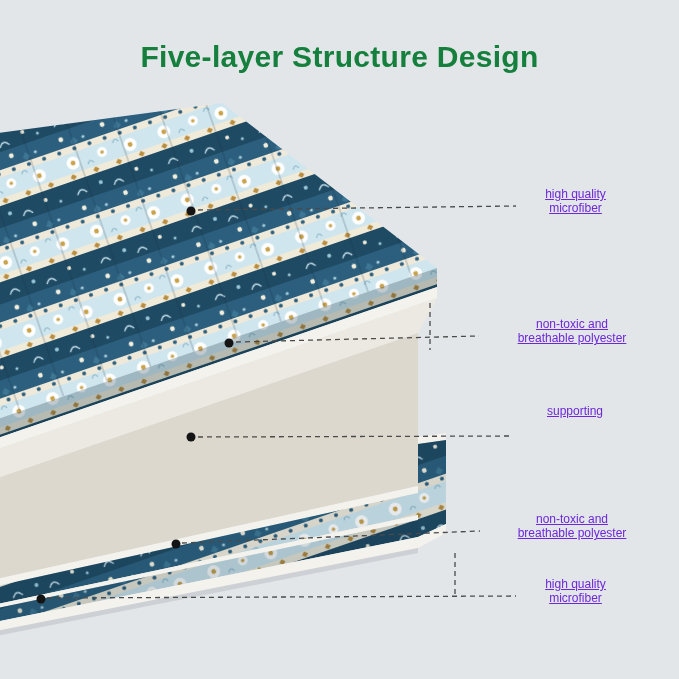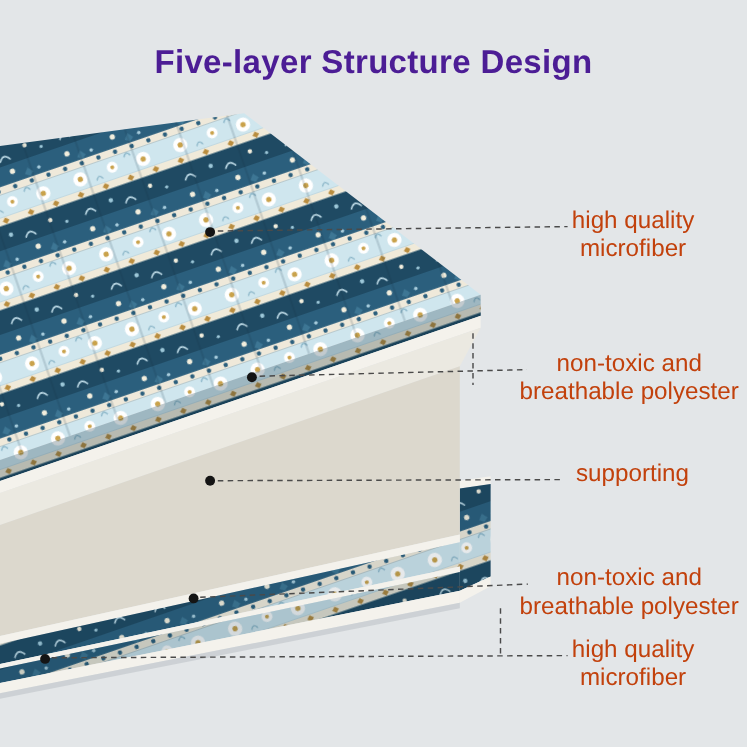--- a/index.html
+++ b/index.html
@@ -5,26 +5,26 @@
   html,body{margin:0;padding:0;}
   body{
     width:679px;height:679px;
     background:#e3e6e8;
     font-family:"Liberation Sans",sans-serif;
   }
   .stage{position:relative;width:679px;height:679px;overflow:hidden;background:#e3e6e8;}
   .title{
     position:absolute;top:40px;left:0;width:100%;margin:0;
     text-align:center;font-size:30px;font-weight:700;
-    color:#4c1d95;letter-spacing:.3px;
+    color:#15803d;letter-spacing:.3px;
   }
   svg.illus{position:absolute;top:0;left:0;width:679px;height:679px;}
   .callout{
     position:absolute;text-align:center;
-    font-size:22px;line-height:1.2;color:#c2410c;
+    font-size:12px;line-height:1.2;color:#6d28d9;text-decoration:underline;
   }
 </style>
 </head>
 <body>
 
 <div class="stage">
 
   <h1 class="title">Five-layer Structure Design</h1>
 
   <svg class="illus" viewBox="0 0 679 679">
@@ -120,21 +120,21 @@
   <div class="callout" style="left:473px;top:187px;width:205px;">
     <span>high quality</span><br>
     <span>microfiber</span>
   </div>
 
   <div class="callout" style="left:462px;top:317px;width:220px;">
     <span>non-toxic and</span><br>
     <span>breathable polyester</span>
   </div>
 
-  <div class="callout" style="left:470px;top:417px;width:210px;">
+  <div class="callout" style="left:470px;top:404px;width:210px;">
     <span>supporting</span><br>
   </div>
 
   <div class="callout" style="left:462px;top:512px;width:220px;">
     <span>non-toxic and</span><br>
     <span>breathable polyester</span>
   </div>
 
   <div class="callout" style="left:473px;top:577px;width:205px;">
     <span>high quality</span><br>

